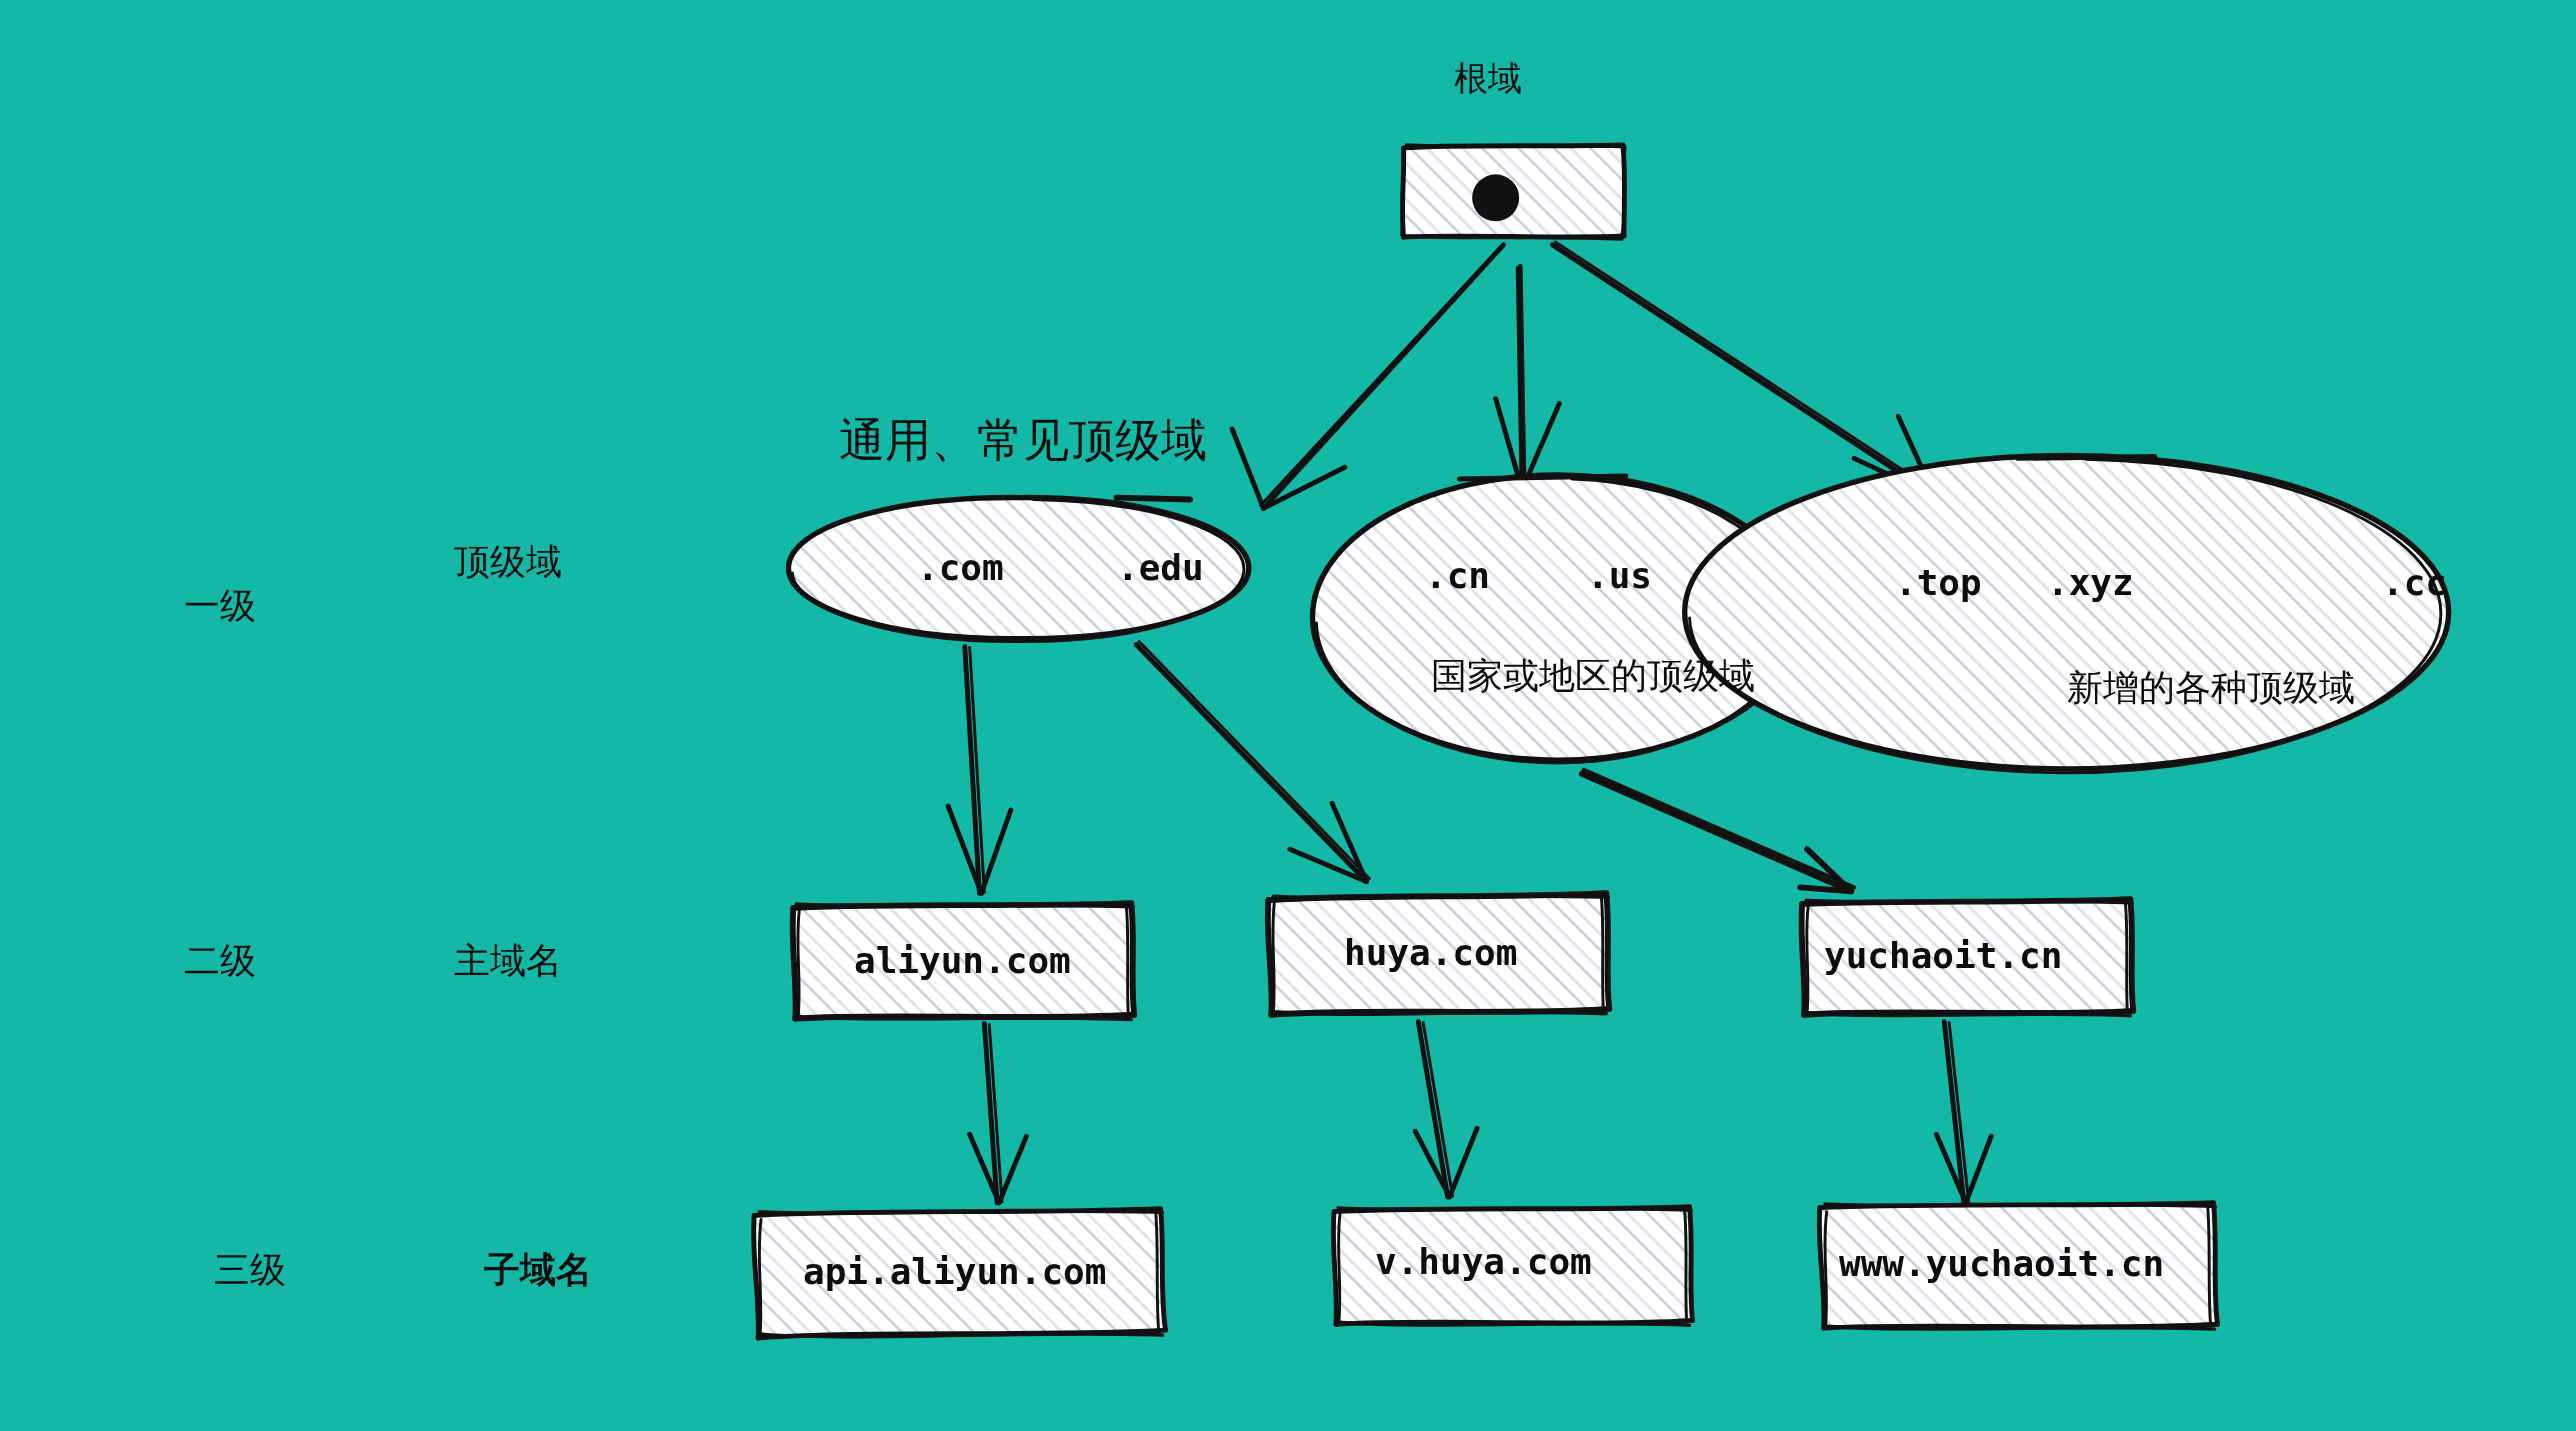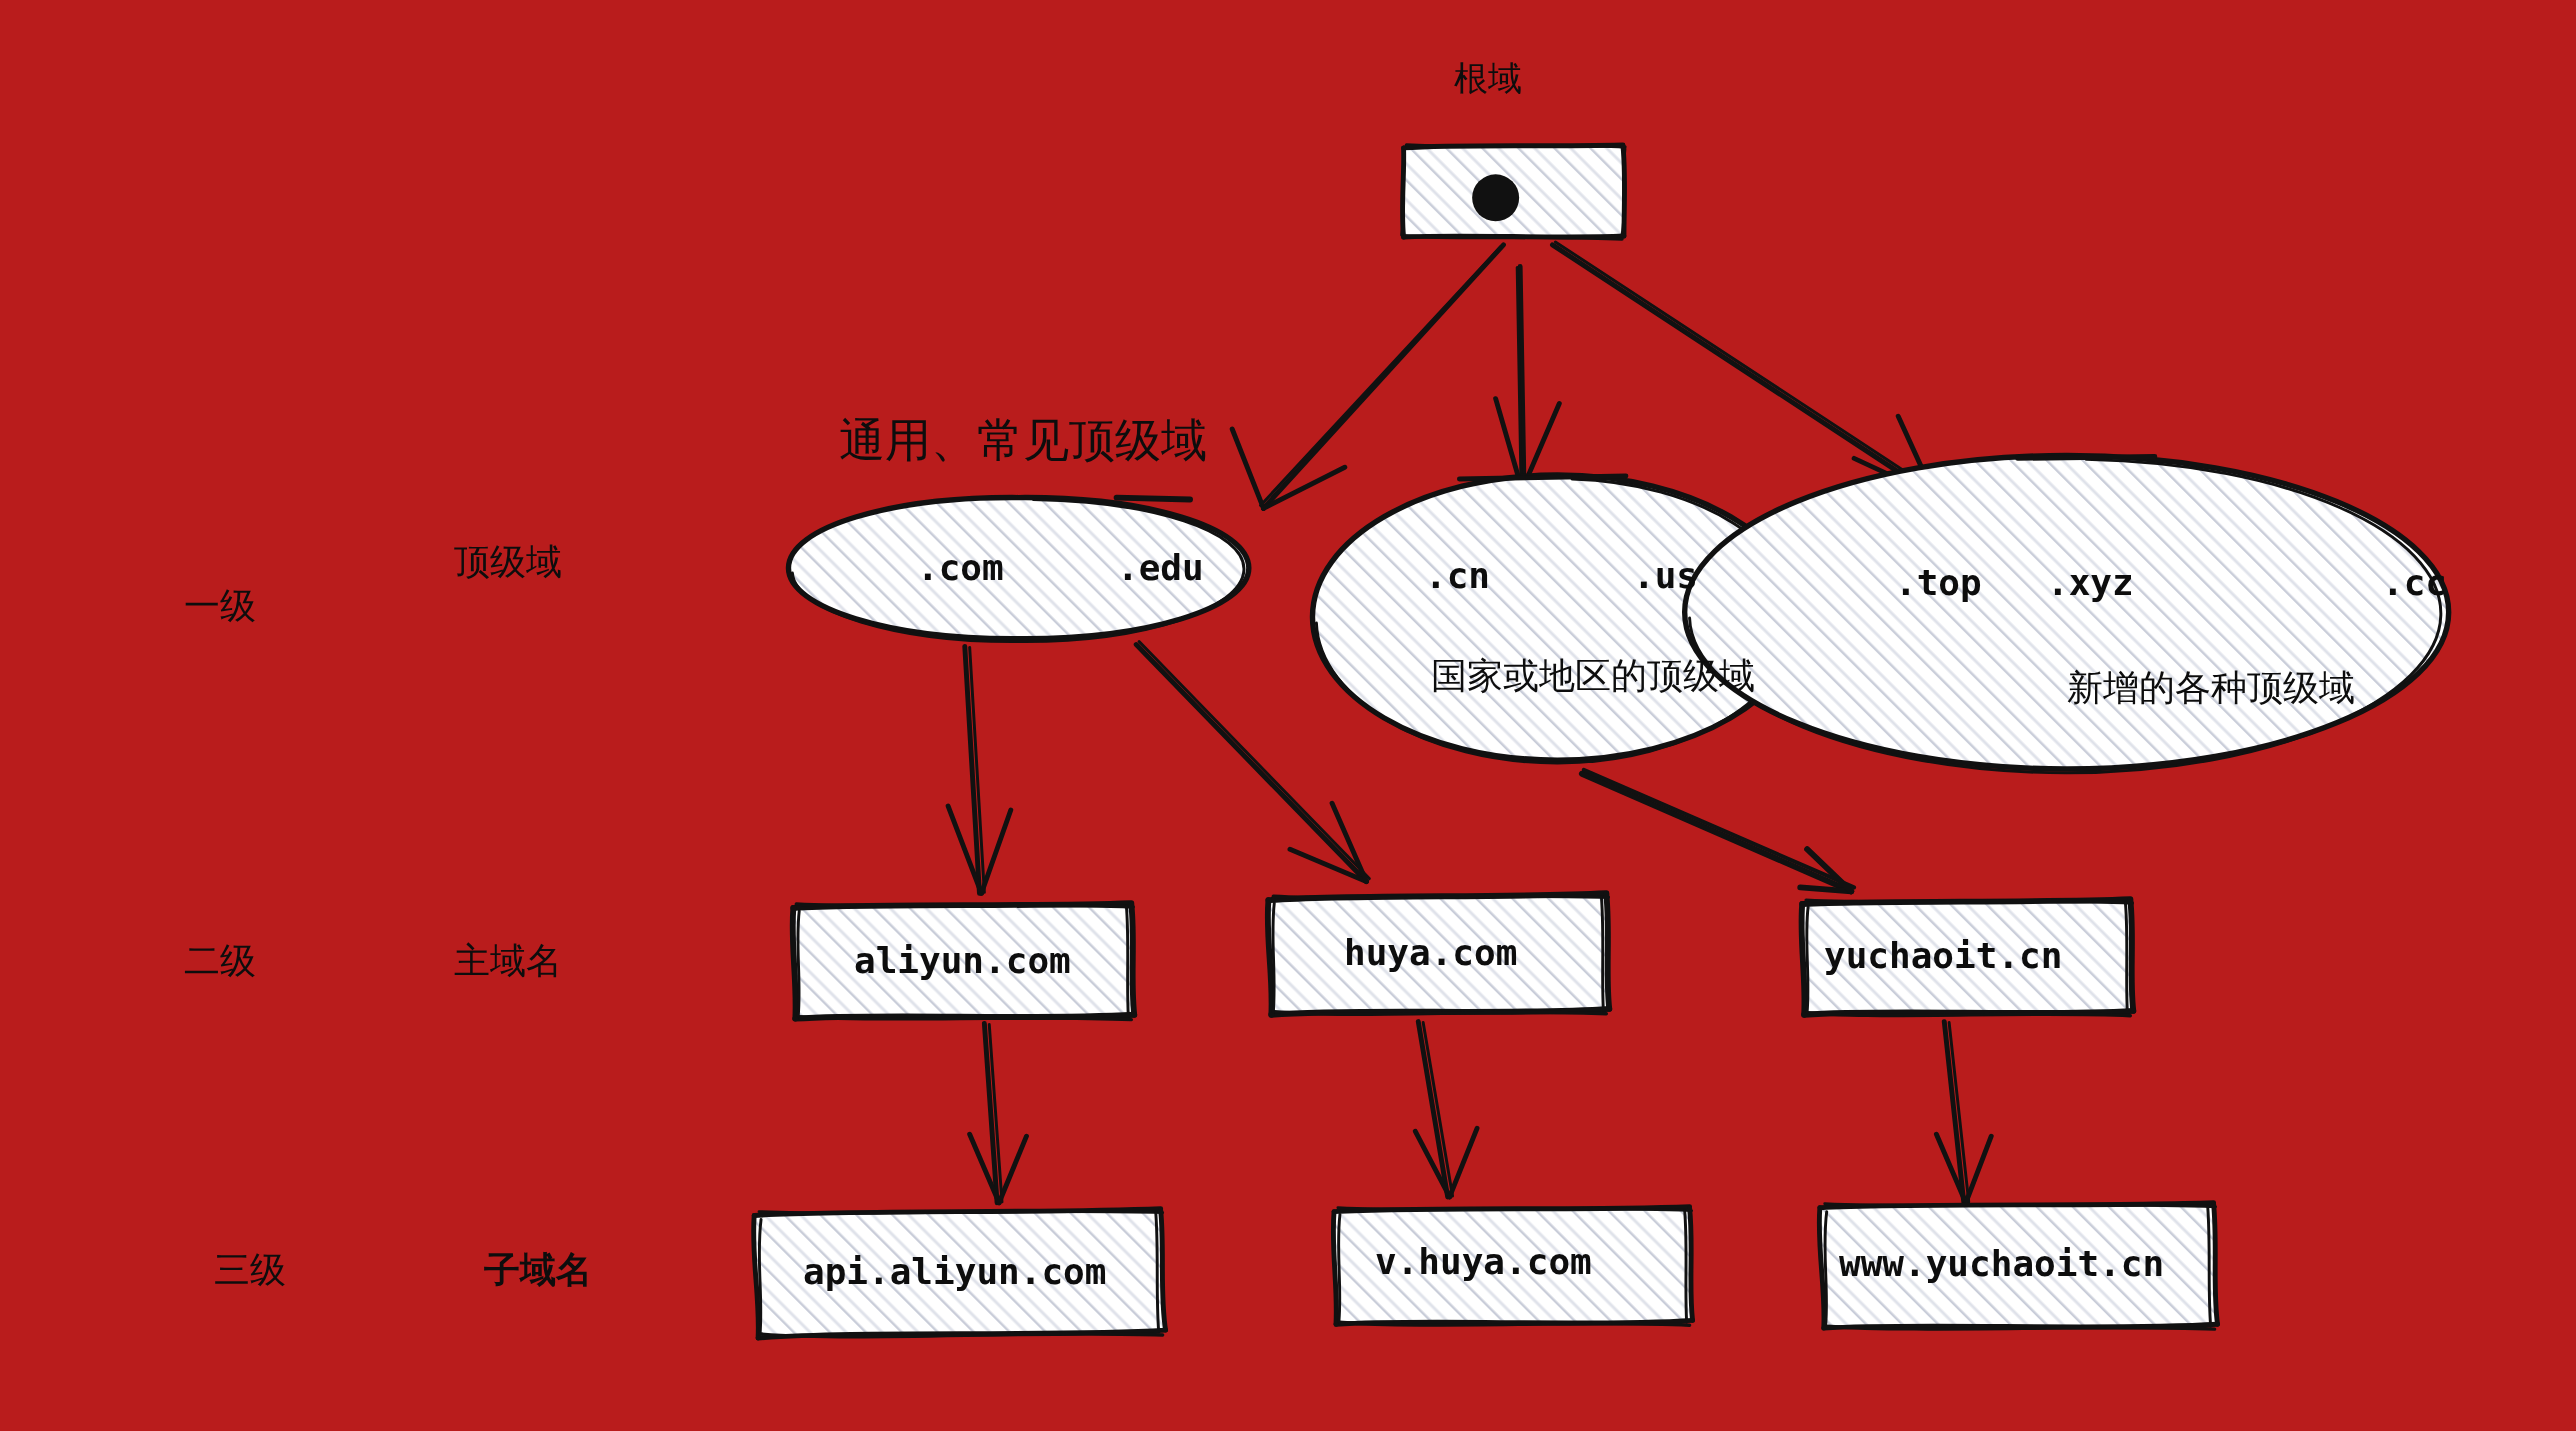--- a/index.html
+++ b/index.html
@@ -7,21 +7,21 @@
     padding: 0;
     background: #ffffff;
   }
   body {
     font-family: "Liberation Sans", sans-serif;
   }
   #canvas {
     position: relative;
     width: 2576px;
     height: 1432px;
-    background: #b91c1c;
+    background: #14b8a6;
     overflow: hidden;
   }
   #sketch-svg {
     position: absolute;
     top: 0;
     left: 0;
     width: 2576px;
     height: 1432px;
   }
   .txt {
@@ -244,21 +244,21 @@
   <div class="txt cjk row-label" style="left:184px; top:943px;">二级</div>
   <div class="txt cjk row-label" style="left:454px; top:943px;">主域名</div>
 
   <div class="txt cjk row-label" style="left:214px; top:1252px;">三级</div>
   <div class="txt cjk row-label" style="left:484px; top:1252px;font-weight:bold;">子域名</div>
 
   <div class="txt mono tld-text" style="left:893px; top:550px;margin-left:24px;">.com</div>
   <div class="txt mono tld-text" style="left:1117px; top:550px;">.edu</div>
 
   <div class="txt mono tld-text" style="left:1425px; top:558px;">.cn</div>
-  <div class="txt mono tld-text" style="left:1587px; top:558px;margin-left:46px;">.us</div>
+  <div class="txt mono tld-text" style="left:1587px; top:558px;">.us</div>
   <div class="txt cjk node-text" style="left:1399px; top:658px;margin-left:32px;">国家或地区的顶级域</div>
 
   <div class="txt mono tld-text" style="left:1895px; top:565px;">.top</div>
   <div class="txt mono tld-text" style="left:2047px; top:565px;">.xyz</div>
   <div class="txt mono tld-text" style="left:2382px; top:565px;">.cc</div>
   <div class="txt cjk node-text" style="left:2067px; top:670px;">新增的各种顶级域</div>
 
   <div class="txt mono node-text" style="left:854px; top:943px;">aliyun.com</div>
   <div class="txt mono node-text" style="left:1344px; top:935px;">huya.com</div>
   <div class="txt mono node-text" style="left:1824px; top:938px;">yuchaoit.cn</div>

